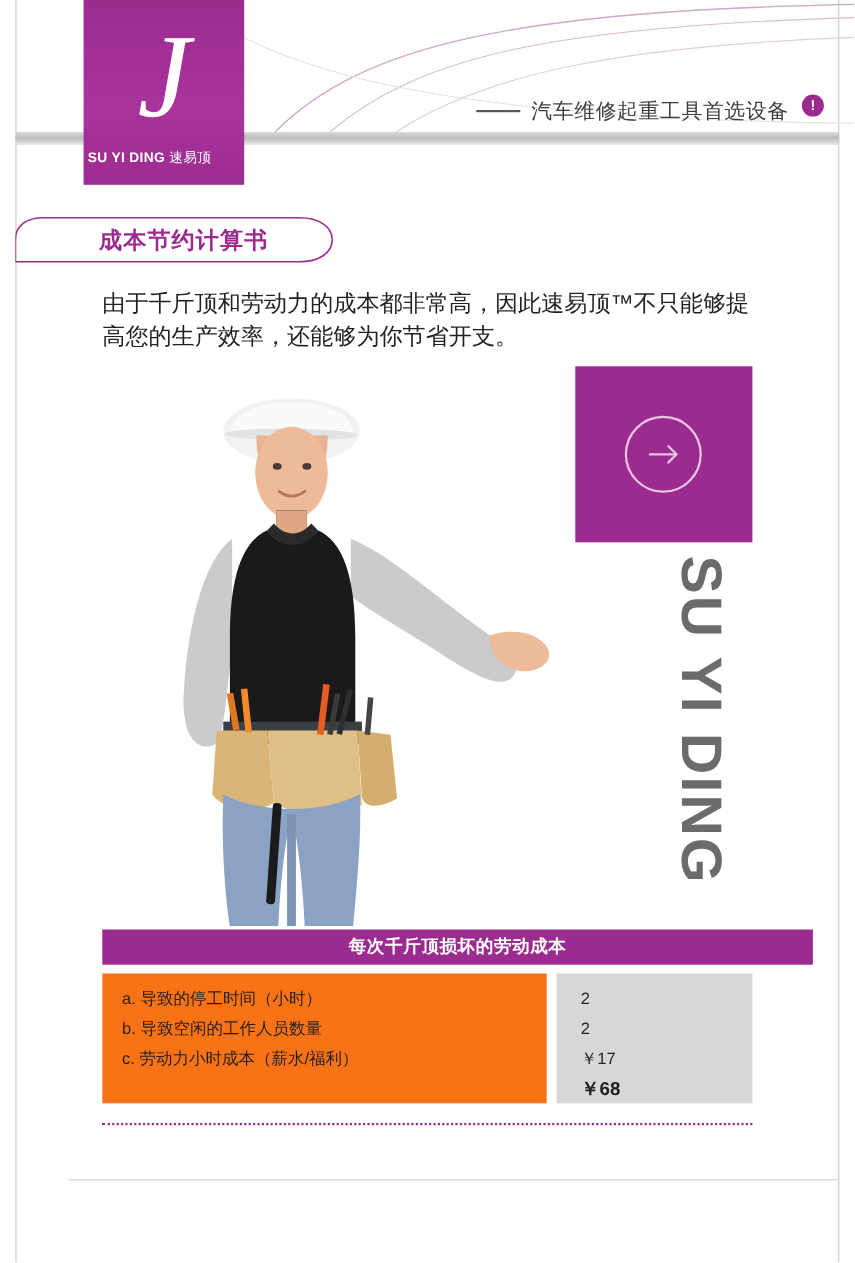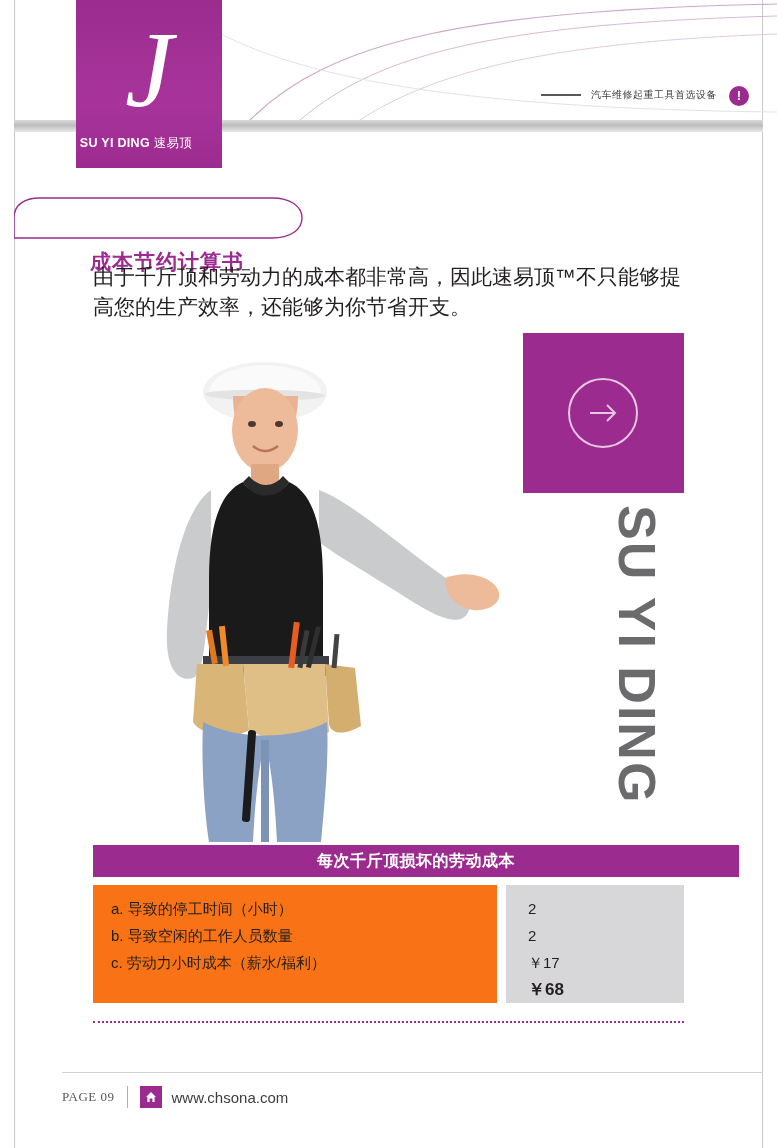--- a/index.html
+++ b/index.html
@@ -66,41 +66,40 @@
   
   .tagline {
     position: absolute; right: 60px; top: 88px;
     display: flex; align-items: center; gap: 10px;
     z-index: 6;
   }
   .tagline .rule {
     display: inline-block; width: 40px; height: 2px; background: #58585a;
   }
   .tagline .txt {
-    font-size: 10px; color: #3d3d3f; letter-spacing: 0.5px; text-align: right;
+    font-size: 19px; color: #3d3d3f; letter-spacing: 0.5px; text-align: right;
   }
   .tagline-badge {
     position: absolute; right: 28px; top: 86px;
     width: 20px; height: 20px; border-radius: 50%;
     background: #9c2b8f; color: #fff;
     font-size: 13px; font-weight: bold;
     text-align: center; line-height: 20px;
     z-index: 6;
   }
 
   
   .section-tab {
     position: absolute; left: 14px; top: 196px;
     width: 292px; height: 44px;
   }
   .section-tab .label {
     position: absolute; left: 76px; top: 8px;
     font-size: 21px; font-weight: bold; color: #9c2b8f;
     letter-spacing: 1px;
-    margin-top: 44px;
   }
 
   
   .intro {
     position: absolute; left: 93px; top: 262px; width: 594px;
     font-size: 21px; line-height: 30px; color: #231f20;
   }
 
   
   .photo-area {
@@ -297,24 +296,14 @@
       <div class="row-value">2</div>
       <div class="row-value">2</div>
       <div class="row-value">￥17</div>
       <div class="row-value total">￥68</div>
     </div>
   </div>
 
   <div class="dotted"></div>
 
   <div class="footer-line"></div>
-  <div class="footer">
-    <span class="page-num">PAGE 09</span>
-    <span class="footer-sep"></span>
-    <span class="home-icon">
-      <svg width="14" height="14" viewBox="0 0 14 14">
-        <path d="M7 2 L12 7 L10.6 7 L10.6 12 L8.4 12 L8.4 8.6 L5.6 8.6 L5.6 12 L3.4 12 L3.4 7 L2 7 Z" fill="#ffffff"></path>
-      </svg>
-    </span>
-    <span class="footer-url">www.chsona.com</span>
-  </div>
 
 </div>
 
 </body></html>

